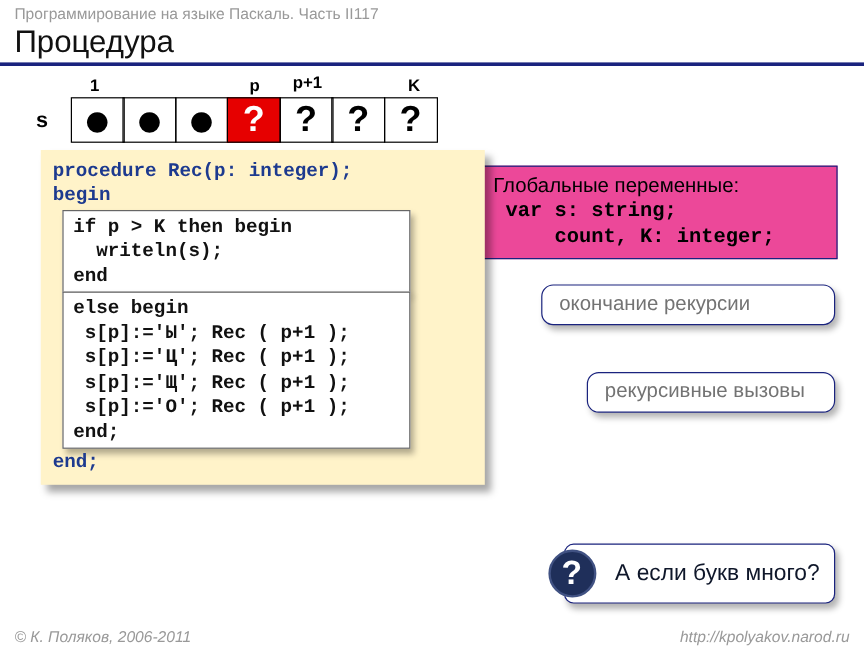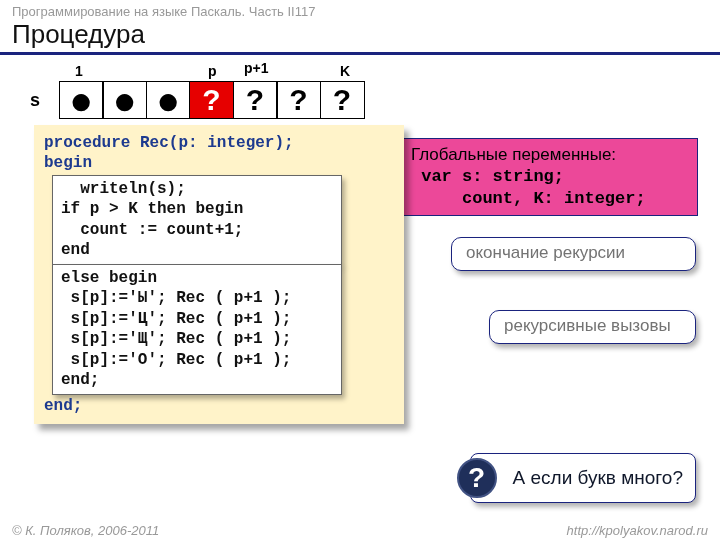--- a/index.html
+++ b/index.html
@@ -188,23 +188,22 @@
 <div class="globals-box">
   <div>Глобальные переменные:</div>
   <div class="varline" style="white-space:pre"> var s: string;</div>
   <div class="varline" style="white-space:pre">     count, K: integer;</div>
 </div>
 
 <div class="code-outer">
   <div><span class="kw">procedure Rec(p: integer);</span></div>
   <div><span class="kw">begin</span></div>
   <div class="inner-box">
+    <div style="white-space:pre">if p &gt; K then begin</div>
     <div style="white-space:pre">  writeln(s);</div>
-    <div style="white-space:pre">if p &gt; K then begin</div>
-    <div style="white-space:pre">  count := count+1;</div>
     <div style="white-space:pre">end</div>
   </div>
   <div class="inner-box second">
     <div style="white-space:pre">else begin</div>
     <div style="white-space:pre"> s[p]:='Ы'; Rec ( p+1 );</div>
     <div style="white-space:pre"> s[p]:='Ц'; Rec ( p+1 );</div>
     <div style="white-space:pre"> s[p]:='Щ'; Rec ( p+1 );</div>
     <div style="white-space:pre"> s[p]:='О'; Rec ( p+1 );</div>
     <div style="white-space:pre">end;</div>
   </div>

